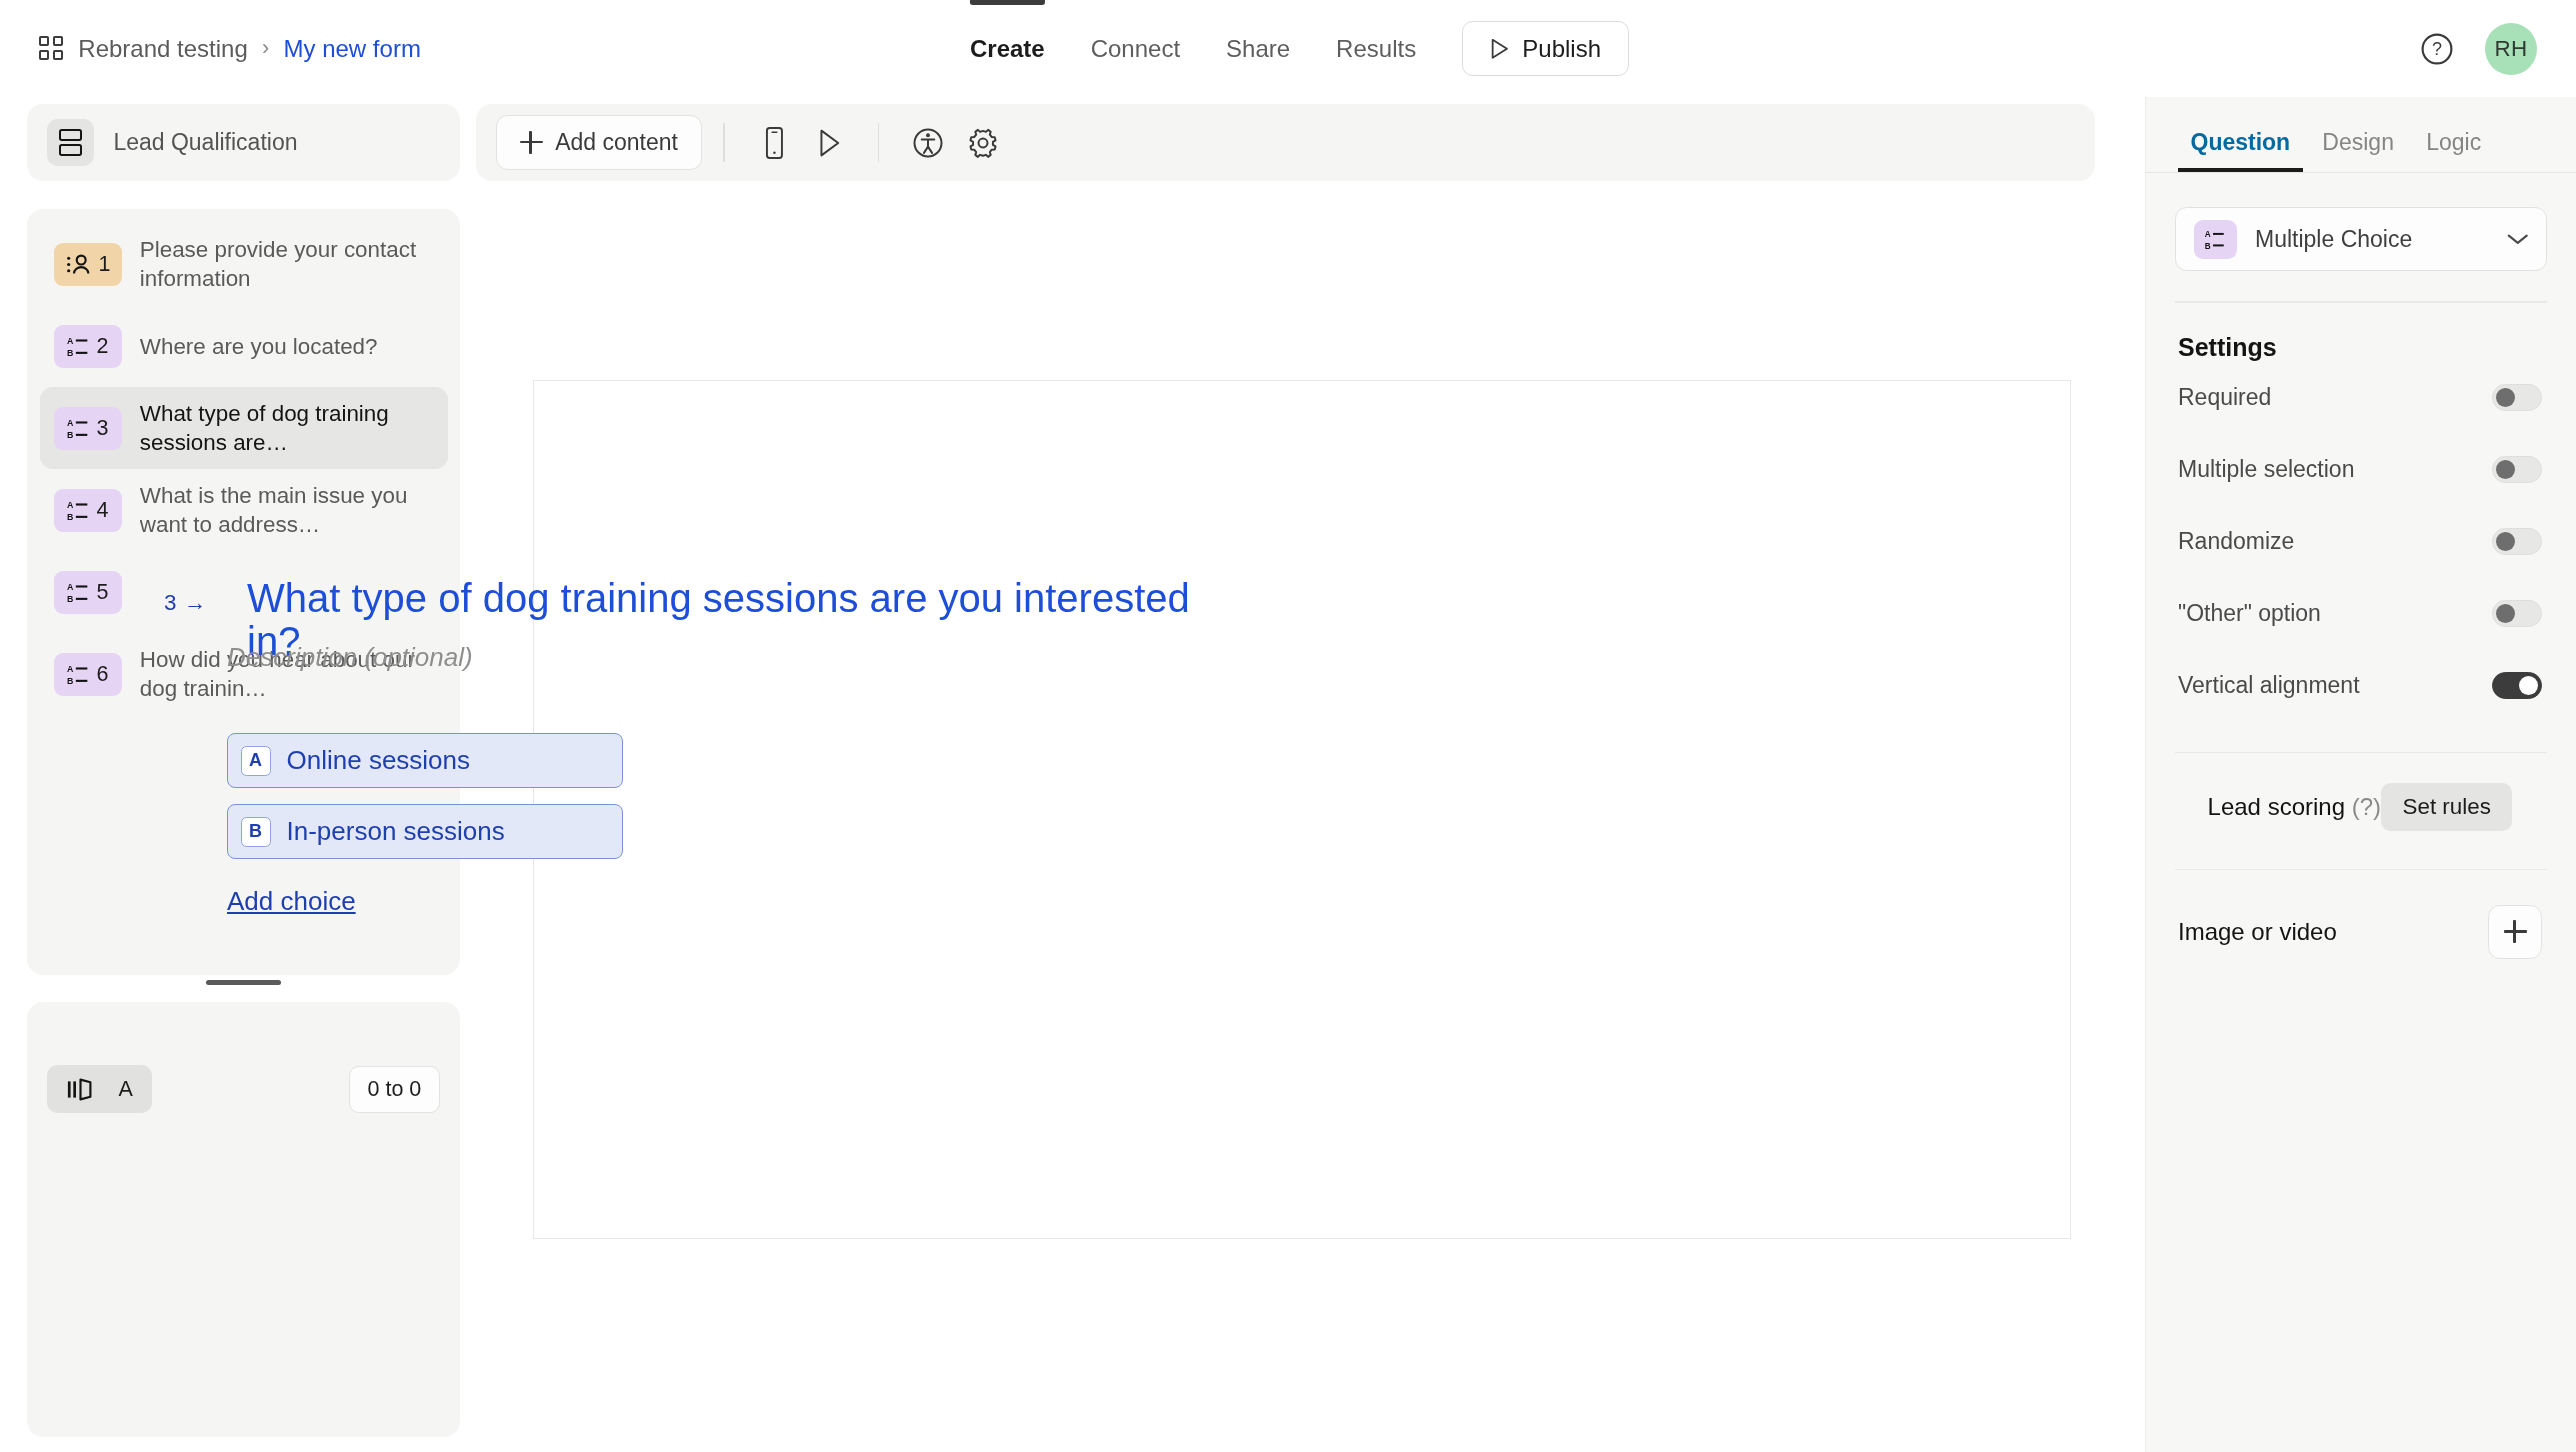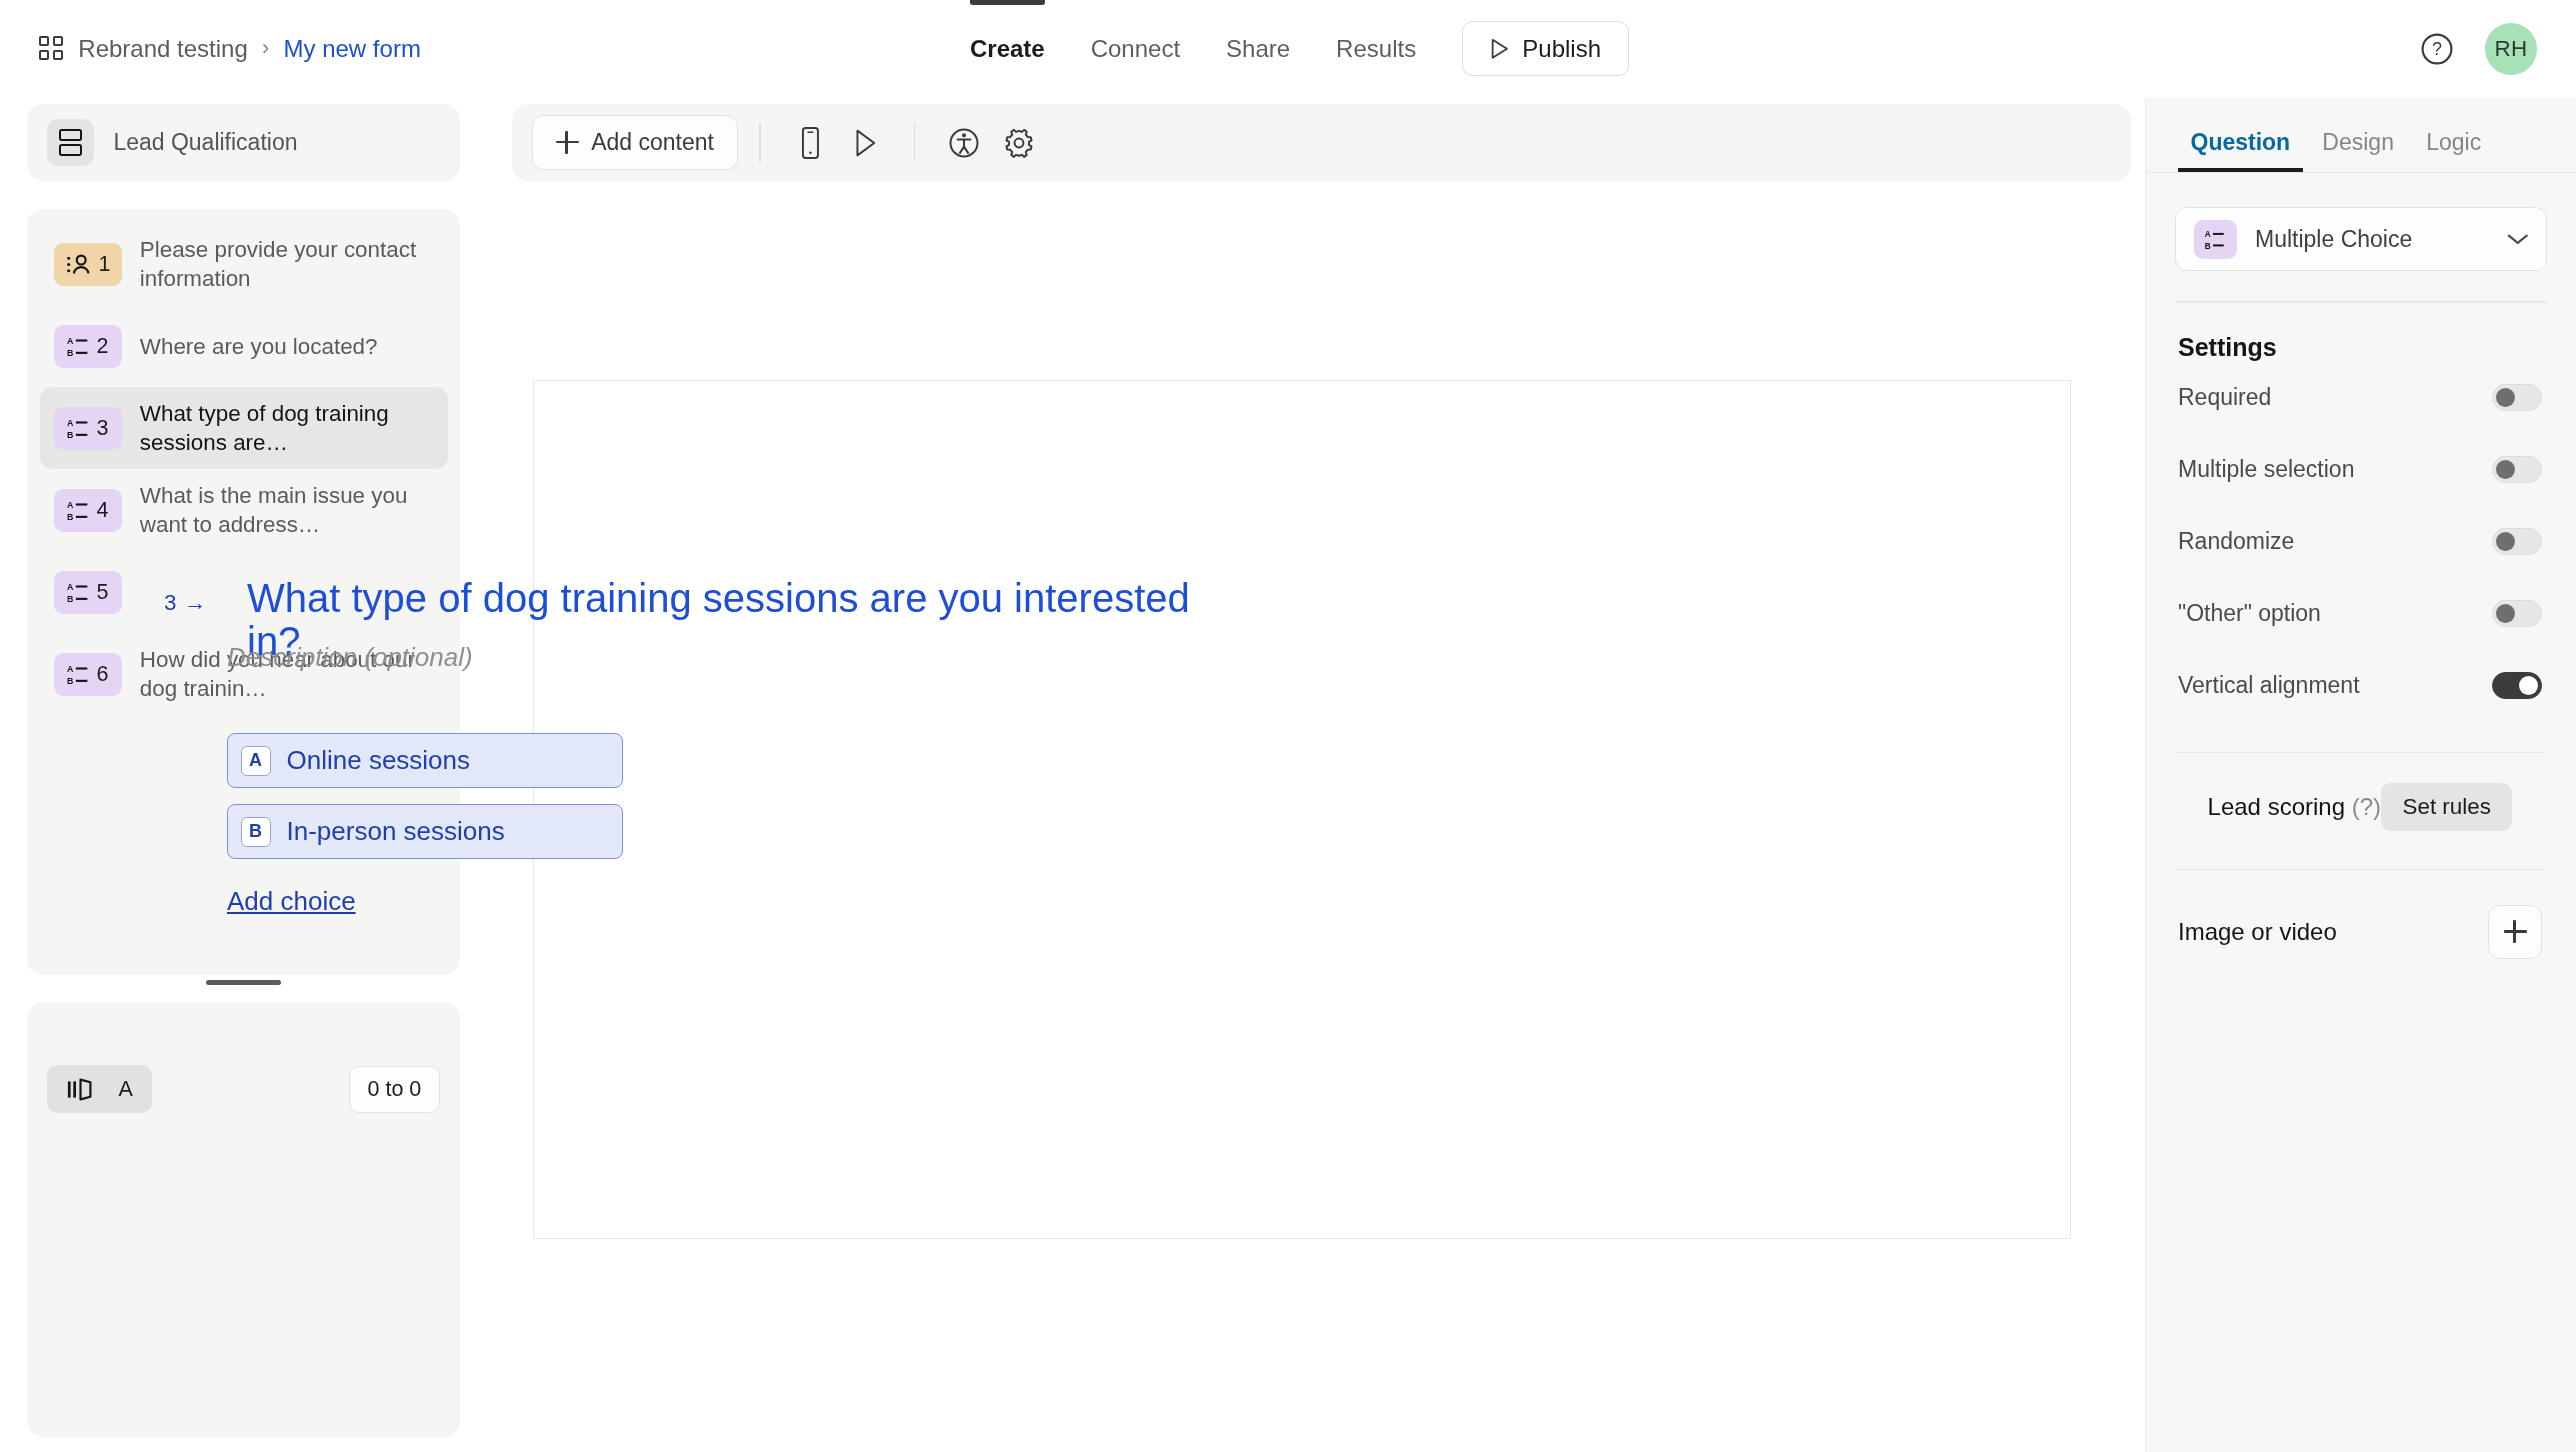--- a/index.html
+++ b/index.html
@@ -130,21 +130,21 @@
   .end-ico { width: 29px; height: 27px; }
   .end-letter { font-size: 21.5px; color: #1c1c1c; }
   .range-chip {
     border: 1.3px solid #e2e2e0; background: #fdfdfd; border-radius: 9.8px;
     height: 47px; padding: 0 18px; display: flex; align-items: center;
     font-size: 21.5px; color: #1c1c1c; cursor: pointer;
   }
 
   
   .toolbar {
-    position: absolute; left: 512px; top: 104px; width: 1619px; height: 77px;
+    position: absolute; left: 476px; top: 104px; width: 1619px; height: 77px;
     background: #f5f5f4; border-radius: 16px;
     display: flex; align-items: center; padding-left: 19.7px; gap: 0;
   }
   .addbtn {
     height: 55px; padding: 0 23px; border-radius: 11.6px;
     background: #fdfdfd; border: 1.3px solid #e2e2e0;
     display: flex; align-items: center; gap: 12.5px;
     font-size: 23px; color: #3a3a3a; cursor: pointer;
   }
   .tb-div { width: 1.3px; height: 39px; background: #dedede; margin: 0 21.5px; }

